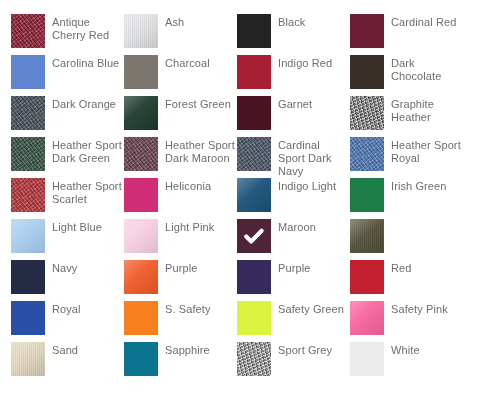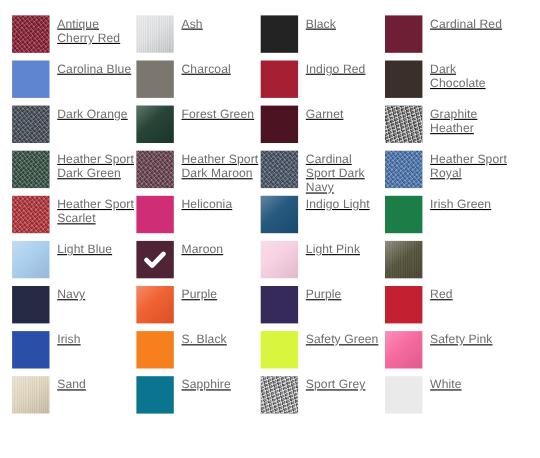--- a/index.html
+++ b/index.html
@@ -18,21 +18,20 @@
     position: relative;
     width: 471px;
     height: 416px;
     box-sizing: border-box;
     padding: 14px 0 0 11px;
     display: grid;
     grid-template-columns: repeat(4, 113px);
     grid-auto-rows: 41px;
     column-gap: 0;
     row-gap: 0;
-    text-decoration: underline;
   }
   .swatch-item {
     display: flex;
     align-items: flex-start;
     gap: 7px;
     height: 41px;
   }
   .swatch-chip {
     position: relative;
     width: 34px;
@@ -208,37 +207,37 @@
       </div>
       <div class="swatch-label">Irish Green</div>
     </div>
     <div class="swatch-item">
       <div class="swatch-chip" style="background: rgb(168, 205, 238);">
         <div class="tex tex-sheen"></div>
       </div>
       <div class="swatch-label">Light Blue</div>
     </div>
     <div class="swatch-item">
+      <div class="swatch-chip" style="background: rgb(247, 207, 224);">
+        <div class="tex tex-sheen"></div>
+      </div>
+      <div class="swatch-label">Light Pink</div>
+    </div>
+    <div class="swatch-item">
       <div class="swatch-chip" style="background: rgb(79, 36, 55);">
         <div class="tex tex-flat"></div>
         <div class="swatch-check">
           <svg width="22" height="22" viewBox="0 0 22 22" aria-hidden="true">
             <path d="M3.2 11.4 L8.3 16.4 L18.6 5.8" fill="none" stroke="#ffffff" stroke-width="4.2" stroke-linecap="round" stroke-linejoin="round"></path>
           </svg>
         </div>
       </div>
       <div class="swatch-label">Maroon</div>
     </div>
     <div class="swatch-item">
-      <div class="swatch-chip" style="background: rgb(247, 207, 224);">
-        <div class="tex tex-sheen"></div>
-      </div>
-      <div class="swatch-label">Light Pink</div>
-    </div>
-    <div class="swatch-item">
       <div class="swatch-chip" style="background: rgb(84, 81, 58);">
         <div class="tex tex-cloth"></div>
       </div>
     </div>
     <div class="swatch-item">
       <div class="swatch-chip" style="background: rgb(38, 43, 69);">
         <div class="tex tex-flat"></div>
       </div>
       <div class="swatch-label">Navy</div>
     </div>
@@ -257,27 +256,27 @@
     <div class="swatch-item">
       <div class="swatch-chip" style="background: rgb(195, 32, 50);">
         <div class="tex tex-flat"></div>
       </div>
       <div class="swatch-label">Red</div>
     </div>
     <div class="swatch-item">
       <div class="swatch-chip" style="background: rgb(42, 79, 168);">
         <div class="tex tex-flat"></div>
       </div>
-      <div class="swatch-label">Irish</div>
+      <div class="swatch-label">Royal</div>
     </div>
     <div class="swatch-item">
       <div class="swatch-chip" style="background: rgb(247, 128, 30);">
         <div class="tex tex-flat"></div>
       </div>
-      <div class="swatch-label">S. Black</div>
+      <div class="swatch-label">S. Safety</div>
     </div>
     <div class="swatch-item">
       <div class="swatch-chip" style="background: rgb(217, 245, 62);">
         <div class="tex tex-flat"></div>
       </div>
       <div class="swatch-label">Safety Green</div>
     </div>
     <div class="swatch-item">
       <div class="swatch-chip" style="background: rgb(247, 100, 157);">
         <div class="tex tex-sheen"></div>

